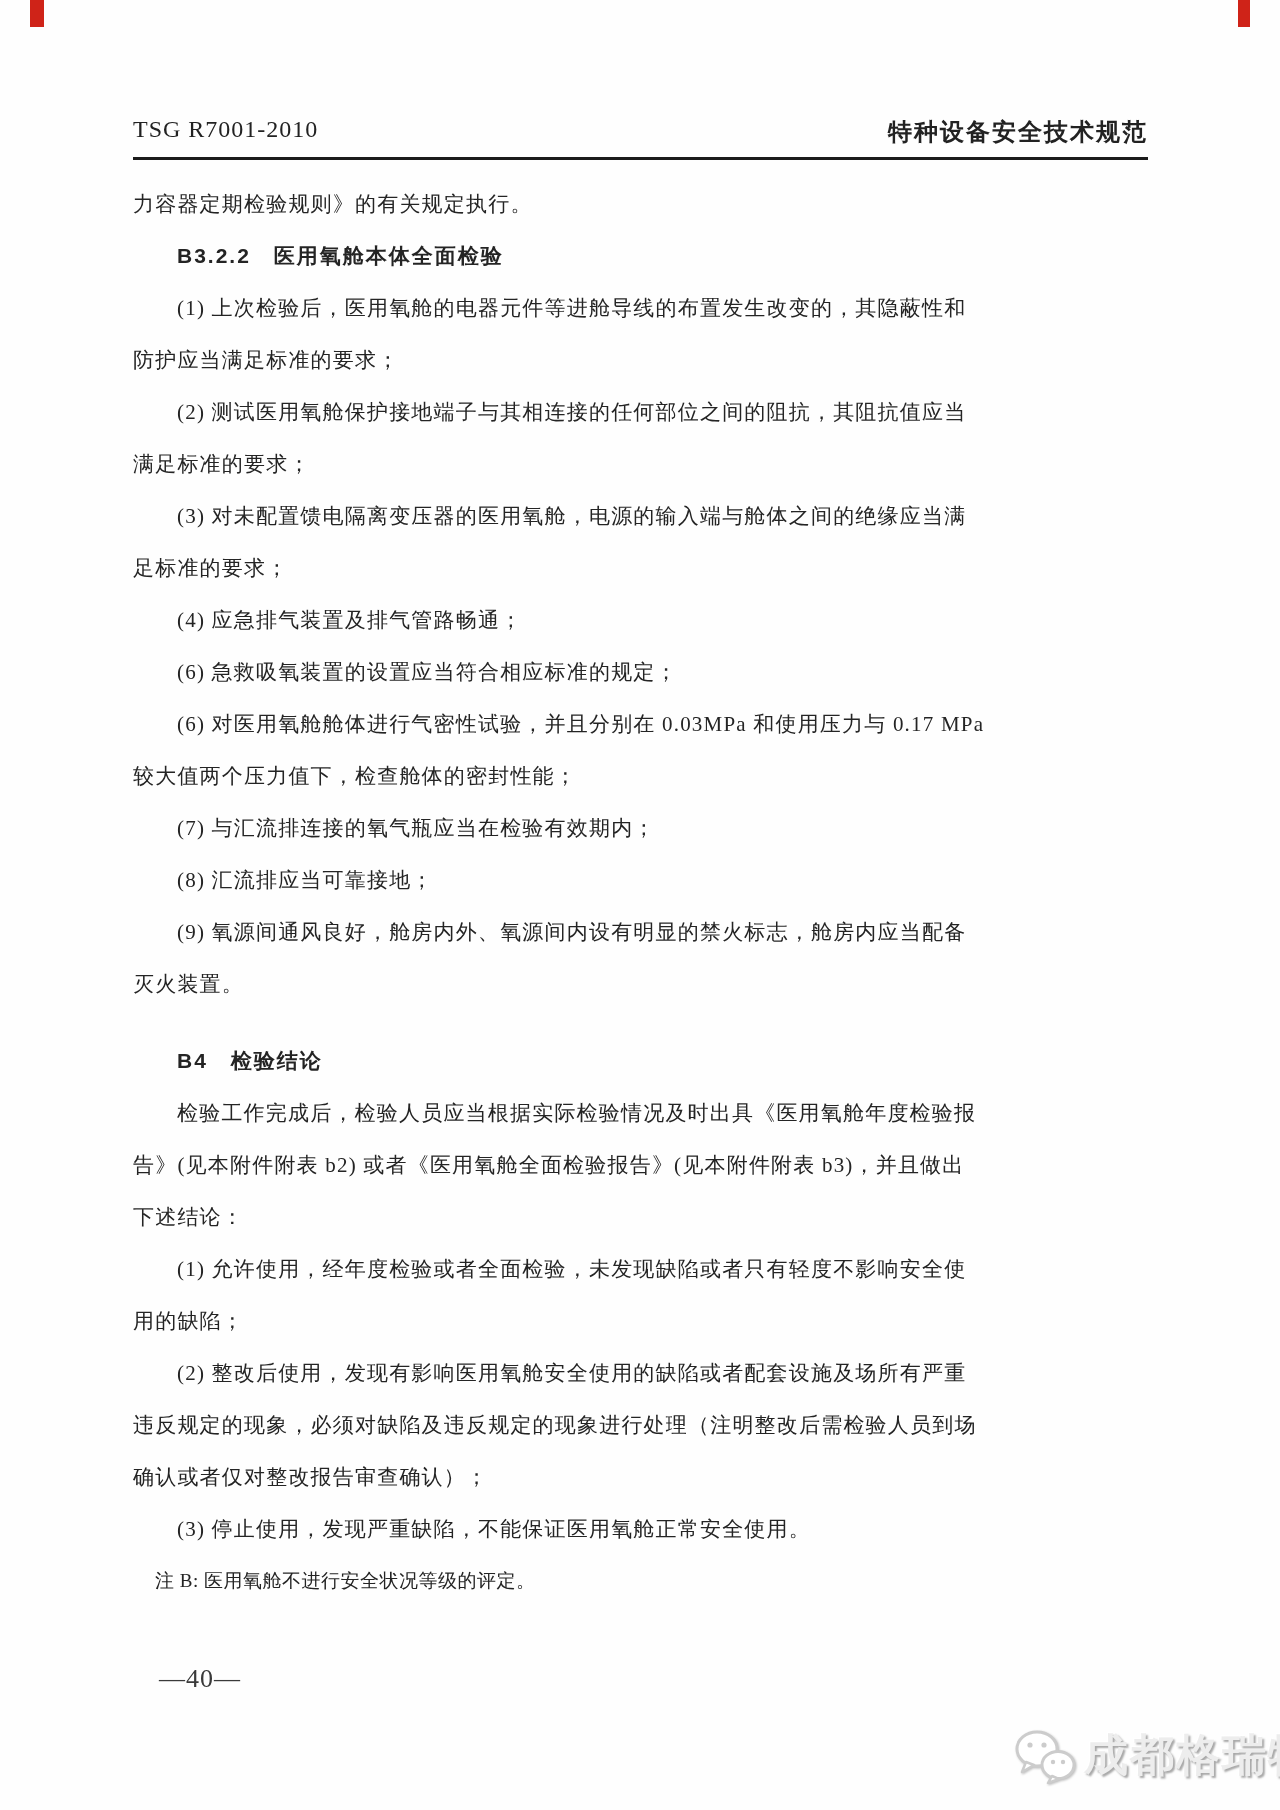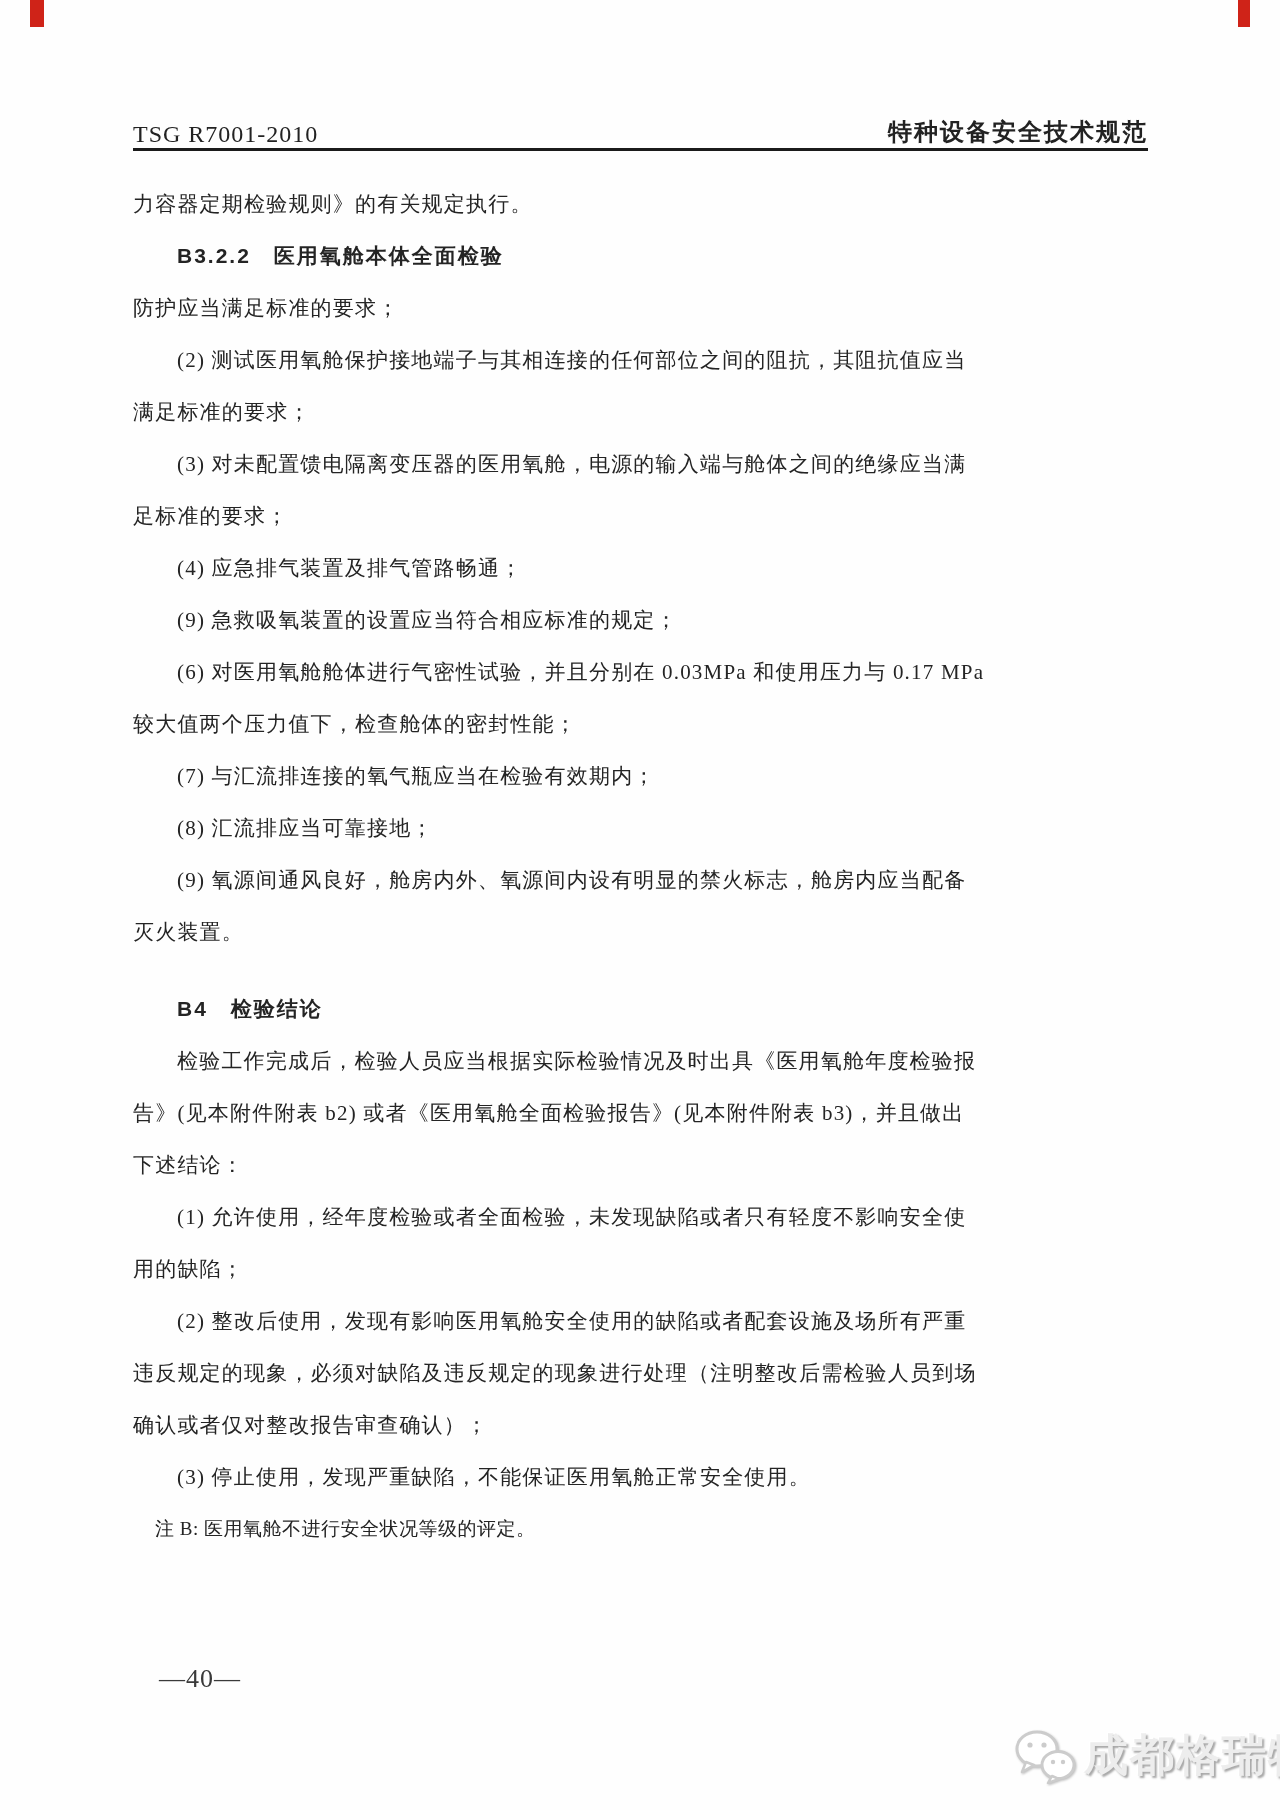--- a/index.html
+++ b/index.html
@@ -18,21 +18,22 @@
   .red-mark {
     position: absolute; top: 0; height: 27px; width: 14px;
   }
   .red-mark.left  { left: 30px; }
   .red-mark.right { left: 1238px; width: 12px; }
 
   
   .header {
     position: absolute;
     left: 133px; top: 116px; width: 1015px;
-    display: flex; justify-content: space-between; align-items: flex-end;
+    display: flex; justify-content: space-between; align-items: flex-start;
+    padding-bottom: 9px;
     border-bottom: 3px solid #1b1b1b;
     font-size: 24px; color: #222;
     letter-spacing: 1px;
   }
   .header .doc-code { font-family: "Liberation Serif", "DejaVu Serif", serif; }
   .header .doc-cat  { letter-spacing: 2px; font-weight: bold; }
 
   
   .content {
     position: absolute;
@@ -83,27 +84,28 @@
   <div class="red-mark right" style="background: rgb(207, 35, 24);"></div>
 
   <div class="header">
     <span class="doc-code">TSG R7001-2010</span>
     <span class="doc-cat">特种设备安全技术规范</span>
   </div>
 
   <div class="content" style="color: rgb(36, 36, 36);">
       <div class="line ">力容器定期检验规则》的有关规定执行。</div>
       <div class="line indent bold">B3.2.2　医用氧舱本体全面检验</div>
+      <div class="line indent">(1) 上次检验后，医用氧舱的电器元件等进舱导线的布置发生改变的，其隐蔽性和</div>
       <div class="line ">防护应当满足标准的要求；</div>
       <div class="line indent">(2) 测试医用氧舱保护接地端子与其相连接的任何部位之间的阻抗，其阻抗值应当</div>
       <div class="line ">满足标准的要求；</div>
       <div class="line indent">(3) 对未配置馈电隔离变压器的医用氧舱，电源的输入端与舱体之间的绝缘应当满</div>
       <div class="line ">足标准的要求；</div>
       <div class="line indent">(4) 应急排气装置及排气管路畅通；</div>
-      <div class="line indent">(9) 急救吸氧装置的设置应当符合相应标准的规定；</div>
+      <div class="line indent">(6) 急救吸氧装置的设置应当符合相应标准的规定；</div>
       <div class="line indent">(6) 对医用氧舱舱体进行气密性试验，并且分别在 0.03MPa 和使用压力与 0.17 MPa</div>
       <div class="line ">较大值两个压力值下，检查舱体的密封性能；</div>
       <div class="line indent">(7) 与汇流排连接的氧气瓶应当在检验有效期内；</div>
       <div class="line indent">(8) 汇流排应当可靠接地；</div>
       <div class="line indent">(9) 氧源间通风良好，舱房内外、氧源间内设有明显的禁火标志，舱房内应当配备</div>
       <div class="line ">灭火装置。</div>
       <div class="line indent bold gap">B4　检验结论</div>
       <div class="line indent">检验工作完成后，检验人员应当根据实际检验情况及时出具《医用氧舱年度检验报</div>
       <div class="line ">告》(见本附件附表 b2) 或者《医用氧舱全面检验报告》(见本附件附表 b3)，并且做出</div>
       <div class="line ">下述结论：</div>

